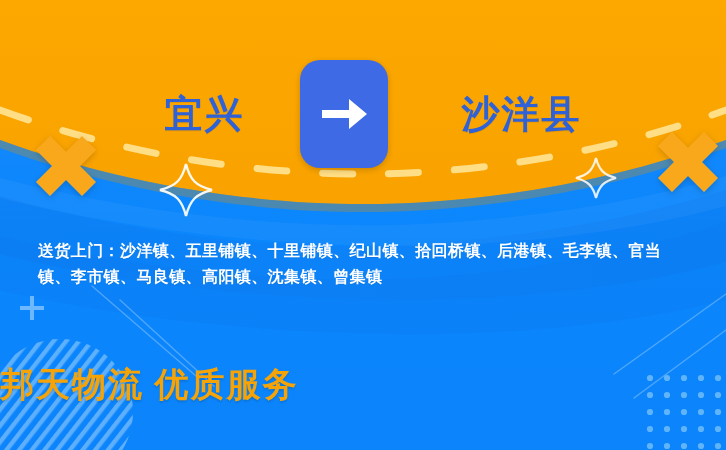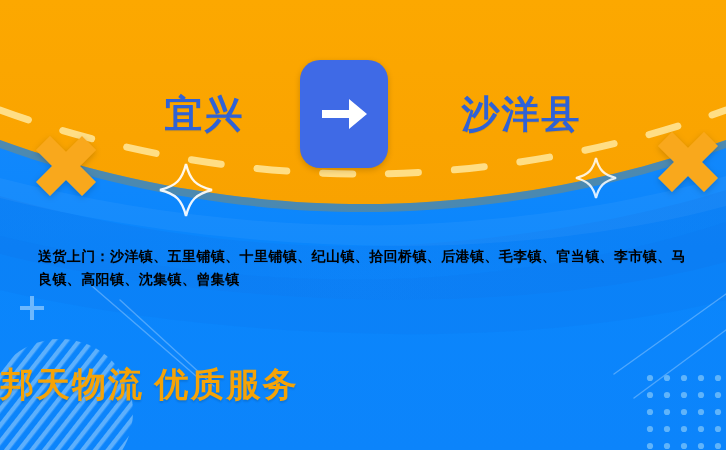--- a/index.html
+++ b/index.html
@@ -64,24 +64,24 @@
     justify-content: center;
     box-shadow: 0 2px 6px rgba(0,0,0,0.18);
     flex: 0 0 auto;
   }
   .arrow-box svg { display:block; }
 
   
   .delivery {
     position: absolute;
     left: 38px;
-    top: 246px;
+    top: 238px;
     width: 655px;
-    color: #000000;
-    font-size: 14px;
+    color: #ffffff;
+    font-size: 16px;
     font-weight: 700;
     line-height: 1.62;
     letter-spacing: 0.4px;
     z-index: 6;
     text-shadow: 0 1px 1px rgba(0,0,0,0.06);
   }
 
   
   .slogan {
     position: absolute;

